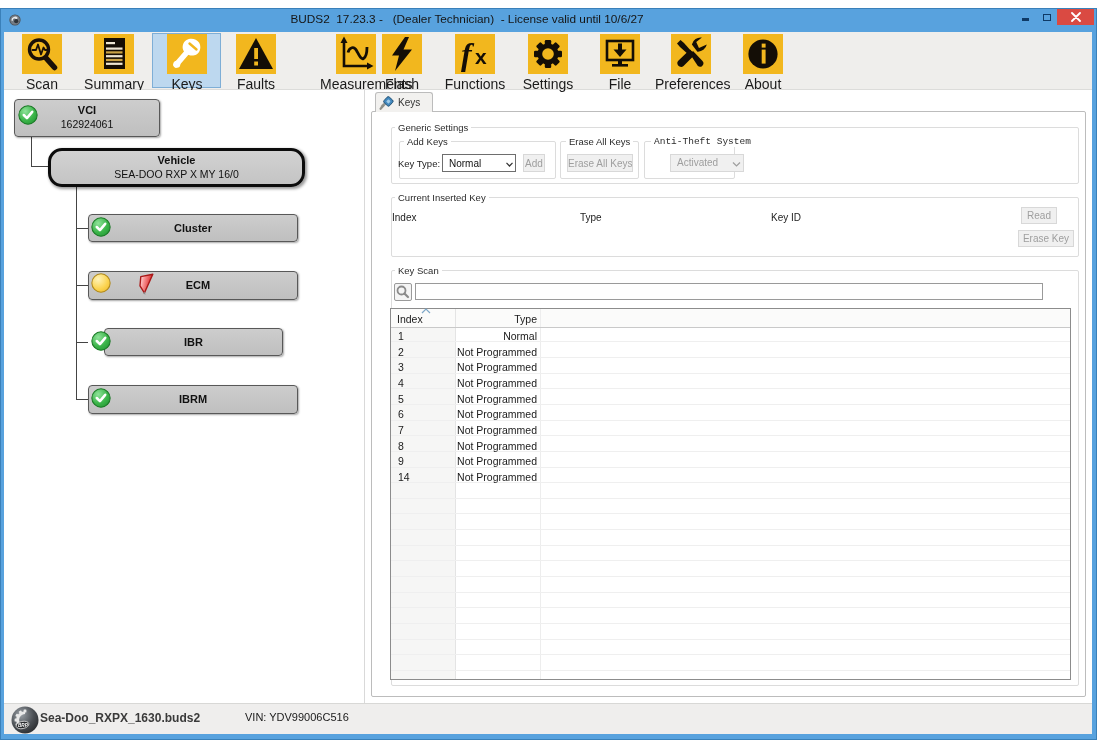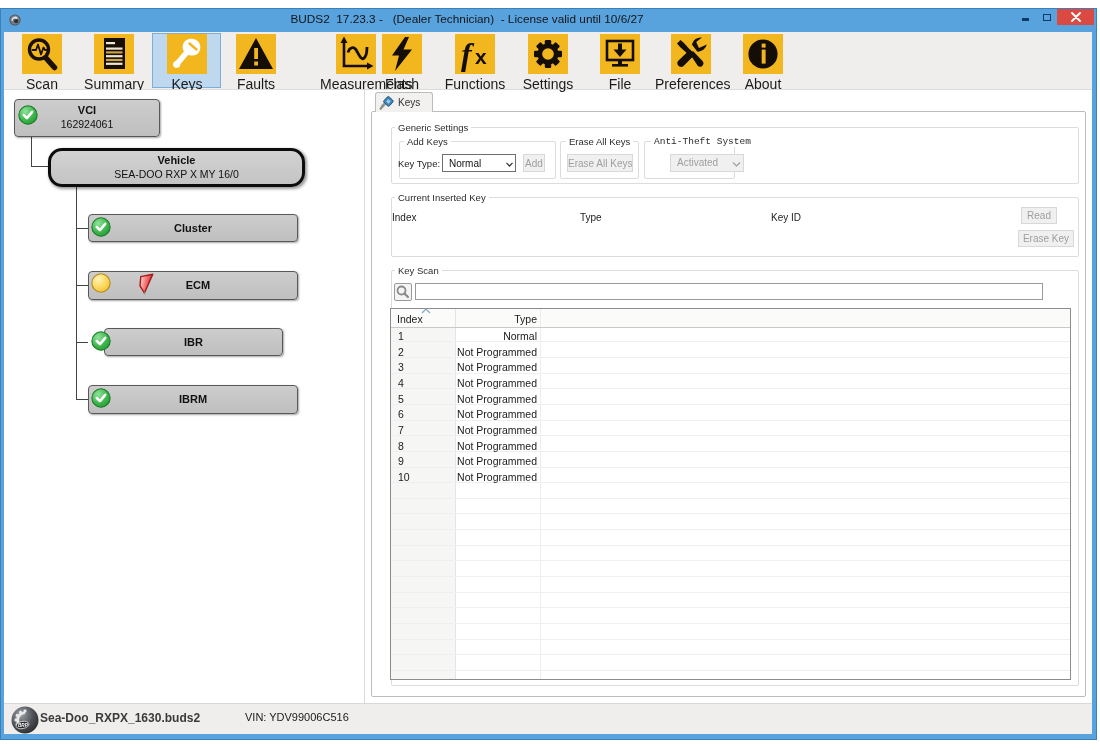--- a/index.html
+++ b/index.html
@@ -384,21 +384,21 @@
     <div class="abs tnum" style="left:398px; top:392.6px;">5</div>
     <div class="abs ttype" style="left:395px; top:392.6px;">Not Programmed</div>
     <div class="abs tnum" style="left:398px; top:408.2px;">6</div>
     <div class="abs ttype" style="left:395px; top:408.2px;">Not Programmed</div>
     <div class="abs tnum" style="left:398px; top:423.9px;">7</div>
     <div class="abs ttype" style="left:395px; top:423.9px;">Not Programmed</div>
     <div class="abs tnum" style="left:398px; top:439.6px;">8</div>
     <div class="abs ttype" style="left:395px; top:439.6px;">Not Programmed</div>
     <div class="abs tnum" style="left:398px; top:455.2px;">9</div>
     <div class="abs ttype" style="left:395px; top:455.2px;">Not Programmed</div>
-    <div class="abs tnum" style="left:398px; top:470.9px;">10</div>
+    <div class="abs tnum" style="left:398px; top:470.9px;">14</div>
     <div class="abs ttype" style="left:395px; top:470.9px;">Not Programmed</div>
     </div>
   </div>
 
   <div class="abs" id="statusbar"></div>
   <div class="abs" id="statusitems">
     <svg class="abs" style="left:11px; top:706px;" width="28" height="28" viewBox="0 0 28 28">
       <defs>
           <radialGradient id="brpg" cx="0.35" cy="0.3" r="0.95">
             <stop offset="0" stop-color="#9aa0a6"></stop>

